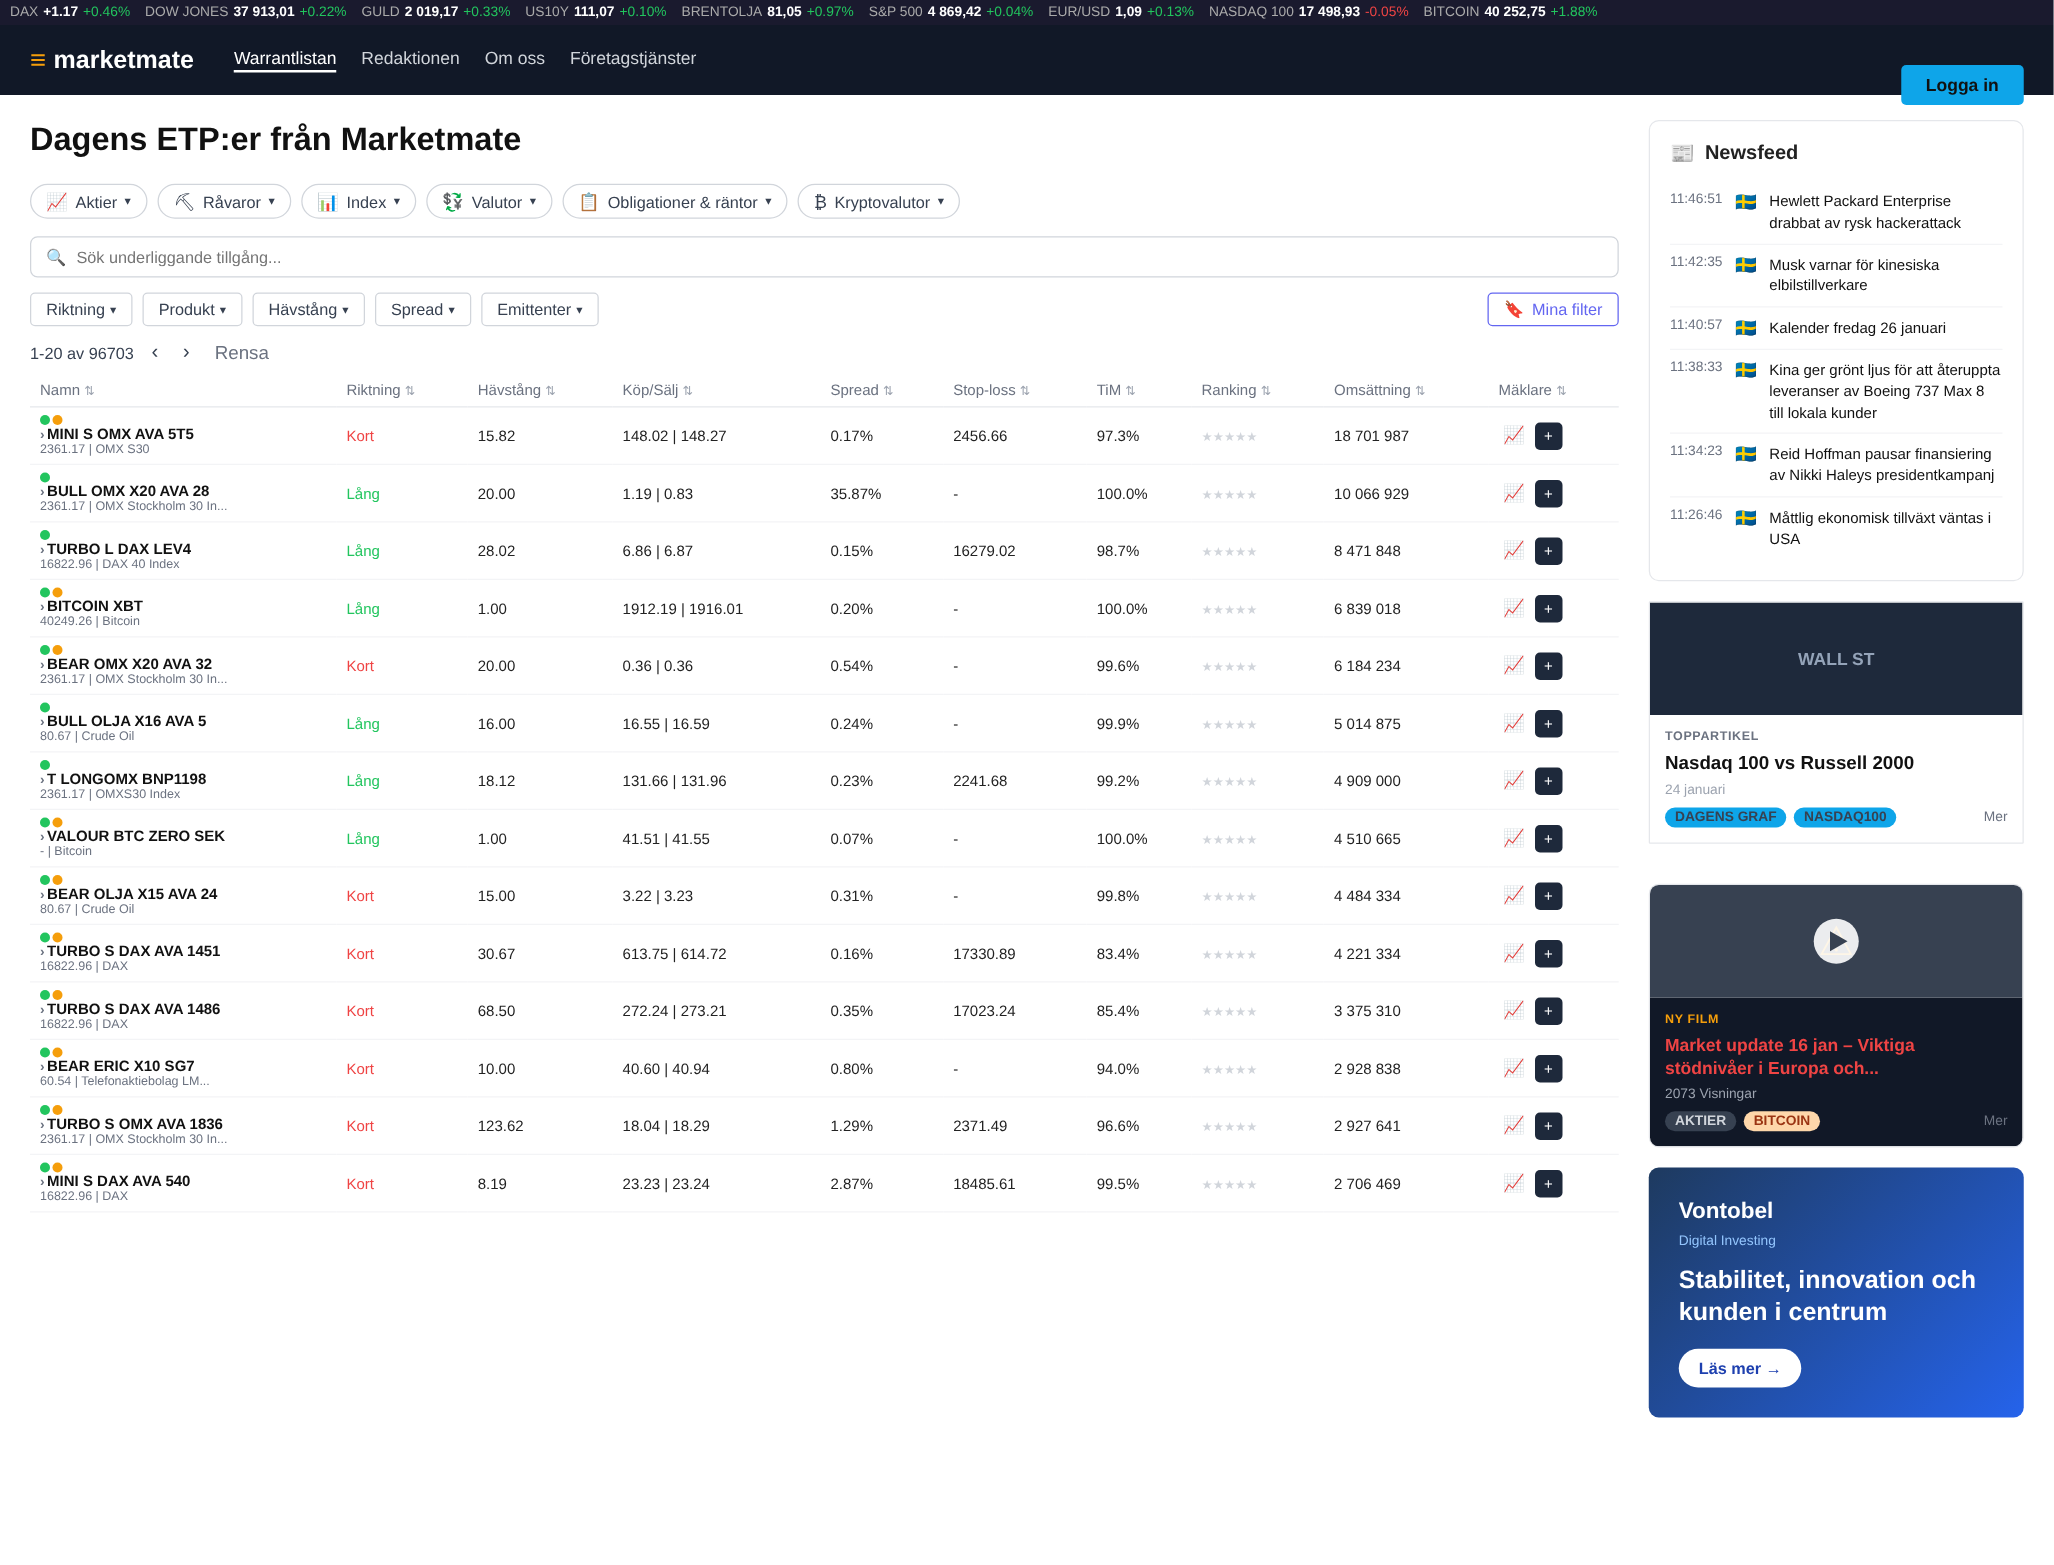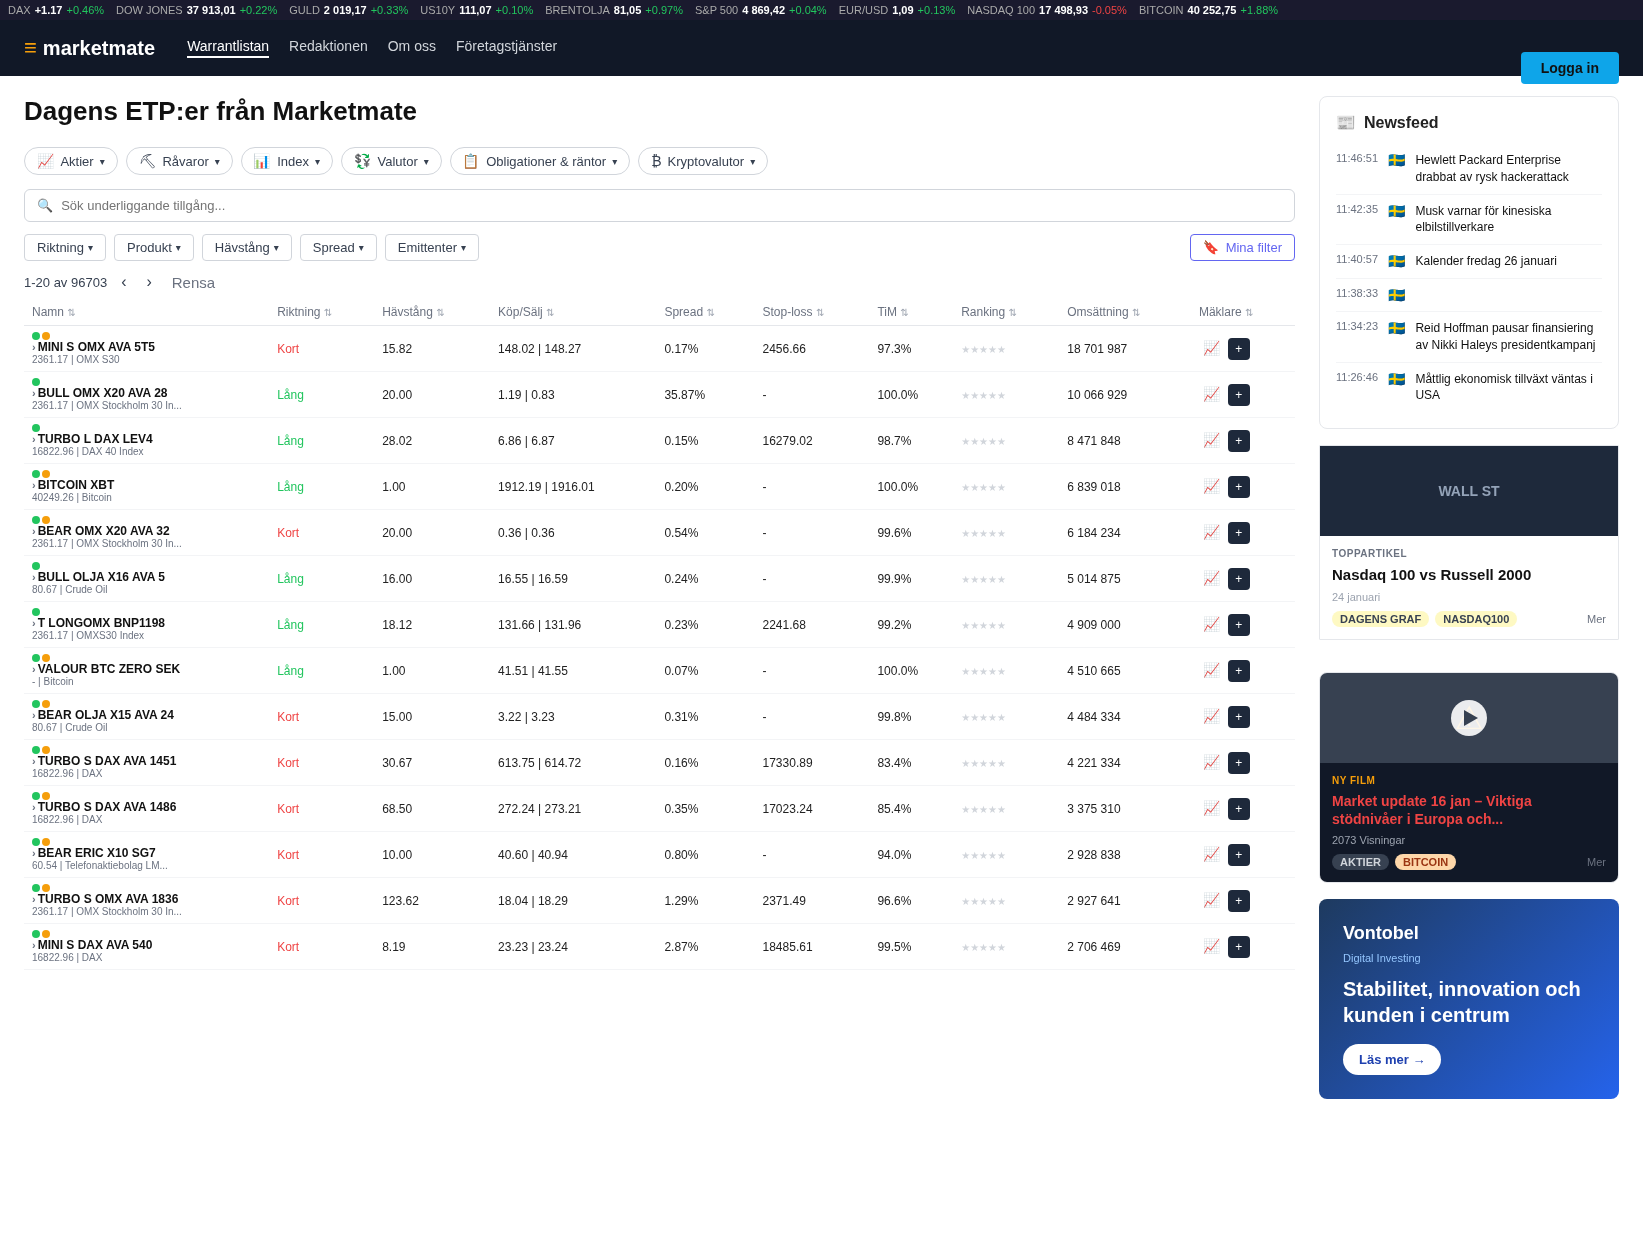--- a/index.html
+++ b/index.html
@@ -120,21 +120,21 @@
 
     
     .article-card { border: 1px solid #e5e7eb; border-radius: 1px; overflow: hidden; margin-bottom: 32px; }
     .article-img { width: 100%; height: 90px; background: #1e293b; display: flex; align-items: center; justify-content: center; }
     .article-body { padding: 12px; }
     .article-badge { font-size: 10px; font-weight: 700; color: #6b7280; letter-spacing: 0.5px; margin-bottom: 6px; }
     .article-title { font-size: 15px; font-weight: 700; color: #111; margin-bottom: 6px; line-height: 1.3; }
     .article-date { font-size: 11px; color: #9ca3af; margin-bottom: 8px; }
     .tag-row { display: flex; gap: 6px; flex-wrap: wrap; align-items: center; }
     .tag { font-size: 11px; padding: 2px 8px; border-radius: 12px; font-weight: 600; }
-    .tag-gray { background: #fef9c3; color: #374151; }
+    .tag-gray { background: #0ea5e9; color: #374151; }
     .tag-orange { background: #fed7aa; color: #9a3412; }
     .mer-link { margin-left: auto; color: #6b7280; font-size: 11px; cursor: pointer; }
 
     
     .video-card { border: 1px solid #e5e7eb; border-radius: 8px; overflow: hidden; margin-bottom: 16px; }
     .video-thumb { width: 100%; height: 90px; background: #374151; display: flex; align-items: center; justify-content: center; position: relative; }
     .play-btn { width: 36px; height: 36px; border-radius: 50%; background: rgba(255,255,255,0.9); display: flex; align-items: center; justify-content: center; }
     .play-triangle { width: 0; height: 0; border-top: 8px solid transparent; border-bottom: 8px solid transparent; border-left: 14px solid #374151; margin-left: 3px; }
     .video-body { padding: 12px; background: #111827; color: #fff; }
     .video-badge { font-size: 10px; font-weight: 700; color: #f59e0b; letter-spacing: 0.5px; margin-bottom: 6px; }
@@ -660,20 +660,21 @@
     <span class="news-text">Musk varnar för kinesiska elbilstillverkare</span>
           </div>
           <div class="news-item">
     <span class="news-time">11:40:57</span>
     <span class="news-flag">🇸🇪</span>
     <span class="news-text">Kalender fredag 26 januari</span>
           </div>
           <div class="news-item">
     <span class="news-time">11:38:33</span>
     <span class="news-flag">🇸🇪</span>
+    <span class="news-text">Kina ger grönt ljus för att återuppta leveranser av Boeing 737 Max 8 till lokala kunder</span>
           </div>
           <div class="news-item">
     <span class="news-time">11:34:23</span>
     <span class="news-flag">🇸🇪</span>
     <span class="news-text">Reid Hoffman pausar finansiering av Nikki Haleys presidentkampanj</span>
           </div>
           <div class="news-item">
     <span class="news-time">11:26:46</span>
     <span class="news-flag">🇸🇪</span>
     <span class="news-text">Måttlig ekonomisk tillväxt väntas i USA</span>

